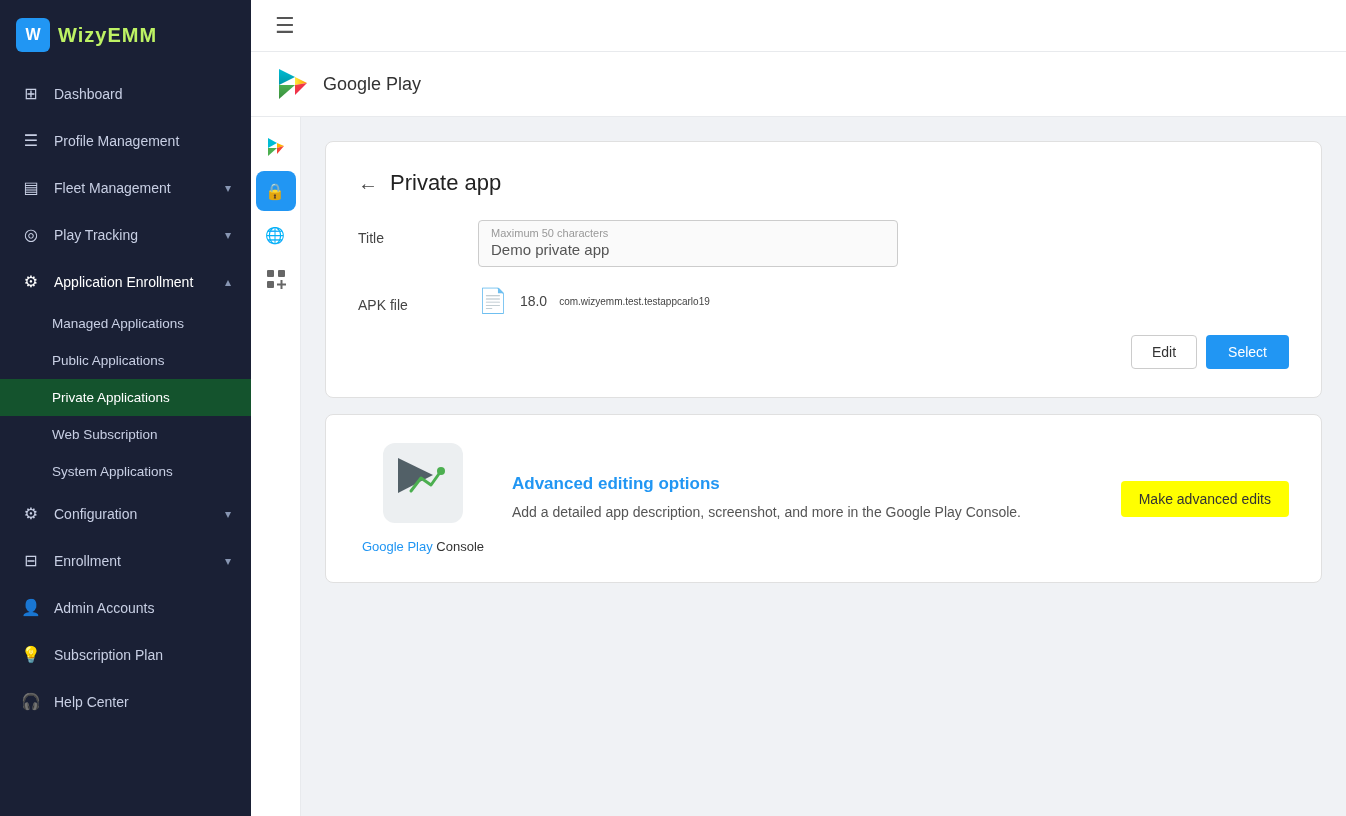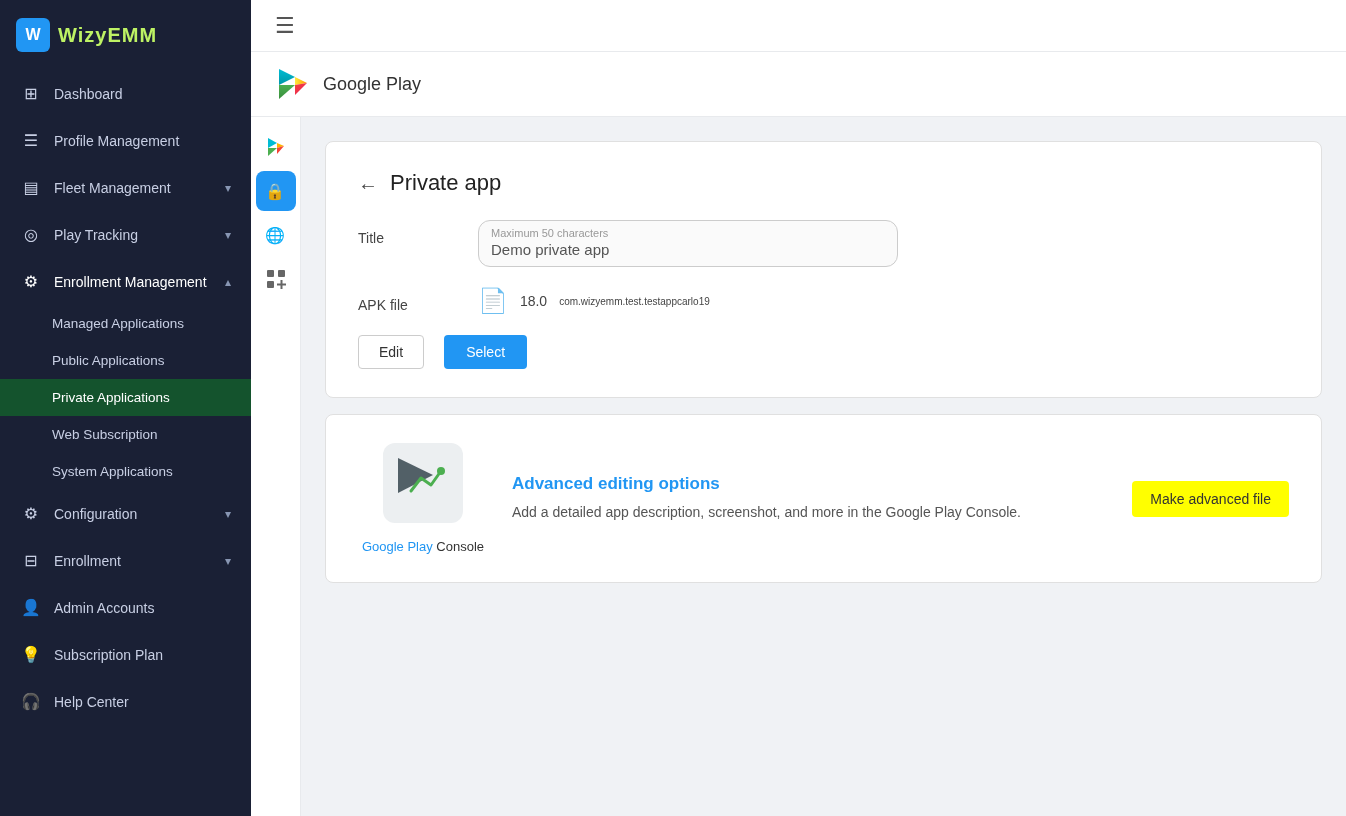--- a/index.html
+++ b/index.html
@@ -122,34 +122,34 @@
     .back-arrow { font-size: 20px; color: #444; cursor: pointer; margin-right: 12px; }
     .card-title { font-size: 22px; color: #222; font-weight: 500; }
 
     .form-row {
       display: flex; align-items: flex-start; margin-bottom: 20px;
     }
     .form-label { width: 120px; font-size: 14px; color: #444; padding-top: 10px; }
     .form-field { flex: 1; }
     .input-group {
       border: 1px solid #ccc;
-      border-radius: 12px;
+      border-radius: 4px;
       padding: 2px 12px 8px;
       background: #fafafa;
       max-width: 420px;
     }
     .input-hint { font-size: 11px; color: #999; margin-bottom: 2px; padding-top: 4px; }
     .input-value { font-size: 15px; color: #555; }
 
     .apk-row { display: flex; align-items: center; }
     .apk-icon { font-size: 24px; color: #666; margin-right: 12px; }
     .apk-version { font-size: 14px; color: #444; margin-right: 12px; font-weight: 500; }
     .apk-package { font-size: 10px; color: #444; }
 
-    .card-actions { display: flex; gap: 20px; margin-top: 16px; }
+    .card-actions { display: flex; justify-content: flex-end; gap: 9px; margin-top: 16px; }
     .btn-edit { background: white; border: 1px solid #ccc; color: #333; padding: 8px 20px; border-radius: 4px; font-size: 14px; cursor: pointer; }
     .btn-select { background: #2196f3; border: none; color: white; padding: 8px 22px; border-radius: 4px; font-size: 14px; cursor: pointer; font-weight: 500; }
 
     
     .adv-card { display: flex; align-items: center; gap: 24px; }
     .adv-logo-area { display: flex; flex-direction: column; align-items: center; width: 130px; flex-shrink: 0; }
     .adv-logo-img {
       width: 80px; height: 80px;
       position: relative;
     }
@@ -190,21 +190,21 @@
   </div>
 
   <div class="sidebar-item">
     <span class="si-icon">◎</span>
     <span class="si-label">Play Tracking</span>
     <span class="si-chevron">▾</span>
   </div>
 
   <div class="sidebar-item" style="color:white;">
     <span class="si-icon">⚙</span>
-    <span class="si-label">Enrollment Management</span>
+    <span class="si-label">Application Enrollment</span>
     <span class="si-chevron">▴</span>
   </div>
 
   <div class="sidebar-sub-item">
     <span>Managed Applications</span>
   </div>
   <div class="sidebar-sub-item">
     <span>Public Applications</span>
   </div>
   <div class="sidebar-sub-item active">
@@ -362,19 +362,19 @@
             <div class="adv-logo-label">
               <span>Google Play </span><span style="color:#333;">Console</span>
             </div>
           </div>
 
           <div class="adv-content">
             <div class="adv-title">Advanced editing options</div>
             <div class="adv-desc">Add a detailed app description, screenshot, and more in the Google Play Console.</div>
           </div>
 
-          <button class="btn-advanced">Make advanced file</button>
+          <button class="btn-advanced">Make advanced edits</button>
         </div>
       </div>
 
     </div>
   </div>
 </div>
 
 </body></html>

